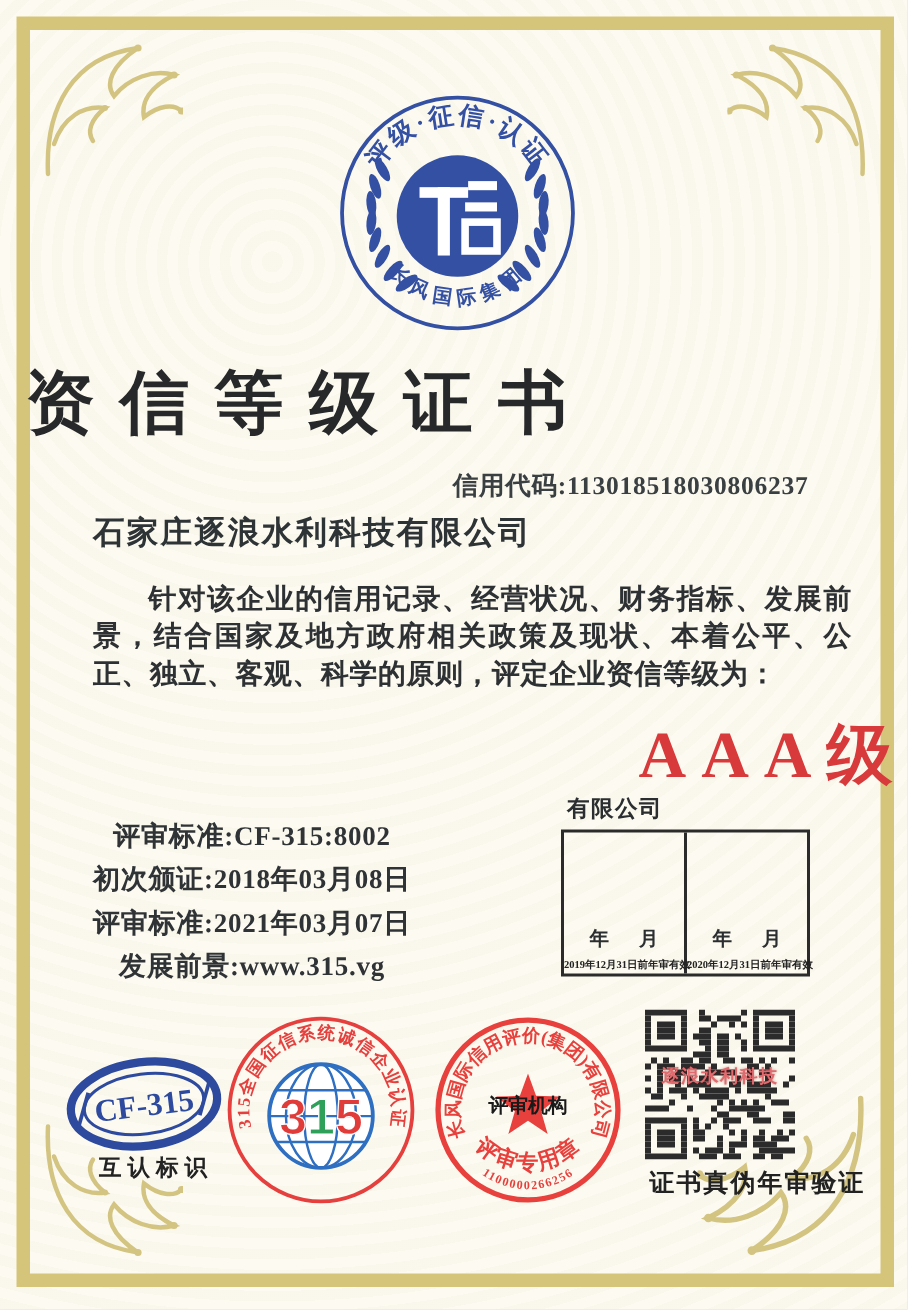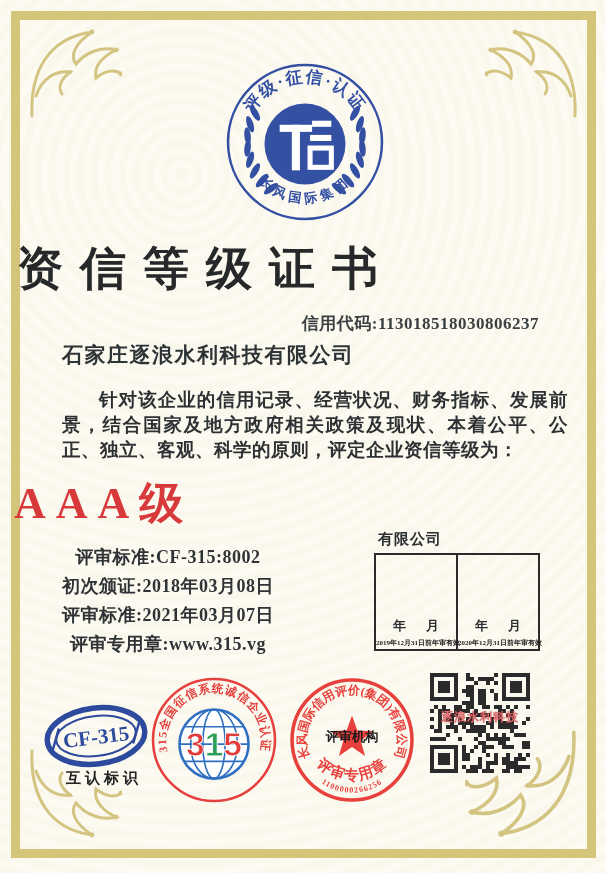--- a/index.html
+++ b/index.html
@@ -31,22 +31,22 @@
   .company{
     position:absolute; left:62px; top:341px;
     font-size:21px; font-weight:bold; color:#2e3336; letter-spacing:1.5px;
   }
   .body-text{
     position:absolute; left:62px; top:388px; width:506px; margin:0;
     font-size:18.5px; line-height:25px; font-weight:bold; color:#2e3133;
     text-indent:2em; text-align:justify; letter-spacing:0.5px;
   }
   .rating{
-    position:absolute; top:474px; left:4px; right:0;
-    text-align:left; font-size:44px; font-weight:bold; color:#d8393b;
+    position:absolute; top:474px; left:16px; right:0;
+    text-align:right; font-size:44px; font-weight:bold; color:#d8393b;
     letter-spacing:10px; text-indent:10px;
   }
   .details{position:absolute; left:62px; top:543px; font-size:18px; font-weight:bold; color:#2f3336;}
   .details div{height:29px; line-height:29px; letter-spacing:0.5px;text-align:center;}
   .review{position:absolute; left:374px; top:530px; width:166px;}
   .review-title{font-size:15px; font-weight:bold; margin:0 0 4px 4px; letter-spacing:1px;}
   .review-box{display:flex; width:162px; height:94px; border:2px solid #2b2b2b;}
   .review-cell{flex:1; position:relative;}
   .review-cell:first-child{border-right:2px solid #2b2b2b;}
   .ym{position:absolute; bottom:14px; left:0; right:0; display:flex; justify-content:center; gap:20px; font-size:13px; font-weight:bold;}
@@ -151,21 +151,21 @@
   <div class="company">石家庄逐浪水利科技有限公司</div>
 
   <p class="body-text">针对该企业的信用记录、经营状况、财务指标、发展前景，结合国家及地方政府相关政策及现状、本着公平、公正、独立、客观、科学的原则，评定企业资信等级为：</p>
 
   <div class="rating">AAA级</div>
 
   <div class="details">
     <div>评审标准:CF-315:8002</div>
     <div>初次颁证:2018年03月08日</div>
     <div>评审标准:2021年03月07日</div>
-    <div>评审专用章:www.315.vg</div>
+    <div>发展前景:www.315.vg</div>
   </div>
 
   <div class="review">
     <div class="review-title">有限公司</div>
     <div class="review-box">
       <div class="review-cell">
         <div class="ym">
           <span>年</span>
           <span>月</span>
         </div>
@@ -531,14 +531,15 @@
         <rect x="24" y="72" width="4" height="4" fill="#2b2b2b"></rect>
         <rect x="24" y="76" width="4" height="4" fill="#2b2b2b"></rect>
         <rect x="24" y="80" width="4" height="4" fill="#2b2b2b"></rect>
         <rect x="24" y="84" width="4" height="4" fill="#2b2b2b"></rect>
         <rect x="24" y="88" width="4" height="4" fill="#2b2b2b"></rect>
         <rect x="24" y="92" width="4" height="4" fill="#2b2b2b"></rect>
         <rect x="24" y="96" width="4" height="4" fill="#2b2b2b"></rect>
       </svg>
     <div class="qr-overlay">逐浪水利科技</div>
   </div>
+  <div class="qr-caption">证书真伪年审验证</div>
 
 </div>
 
 </body></html>

